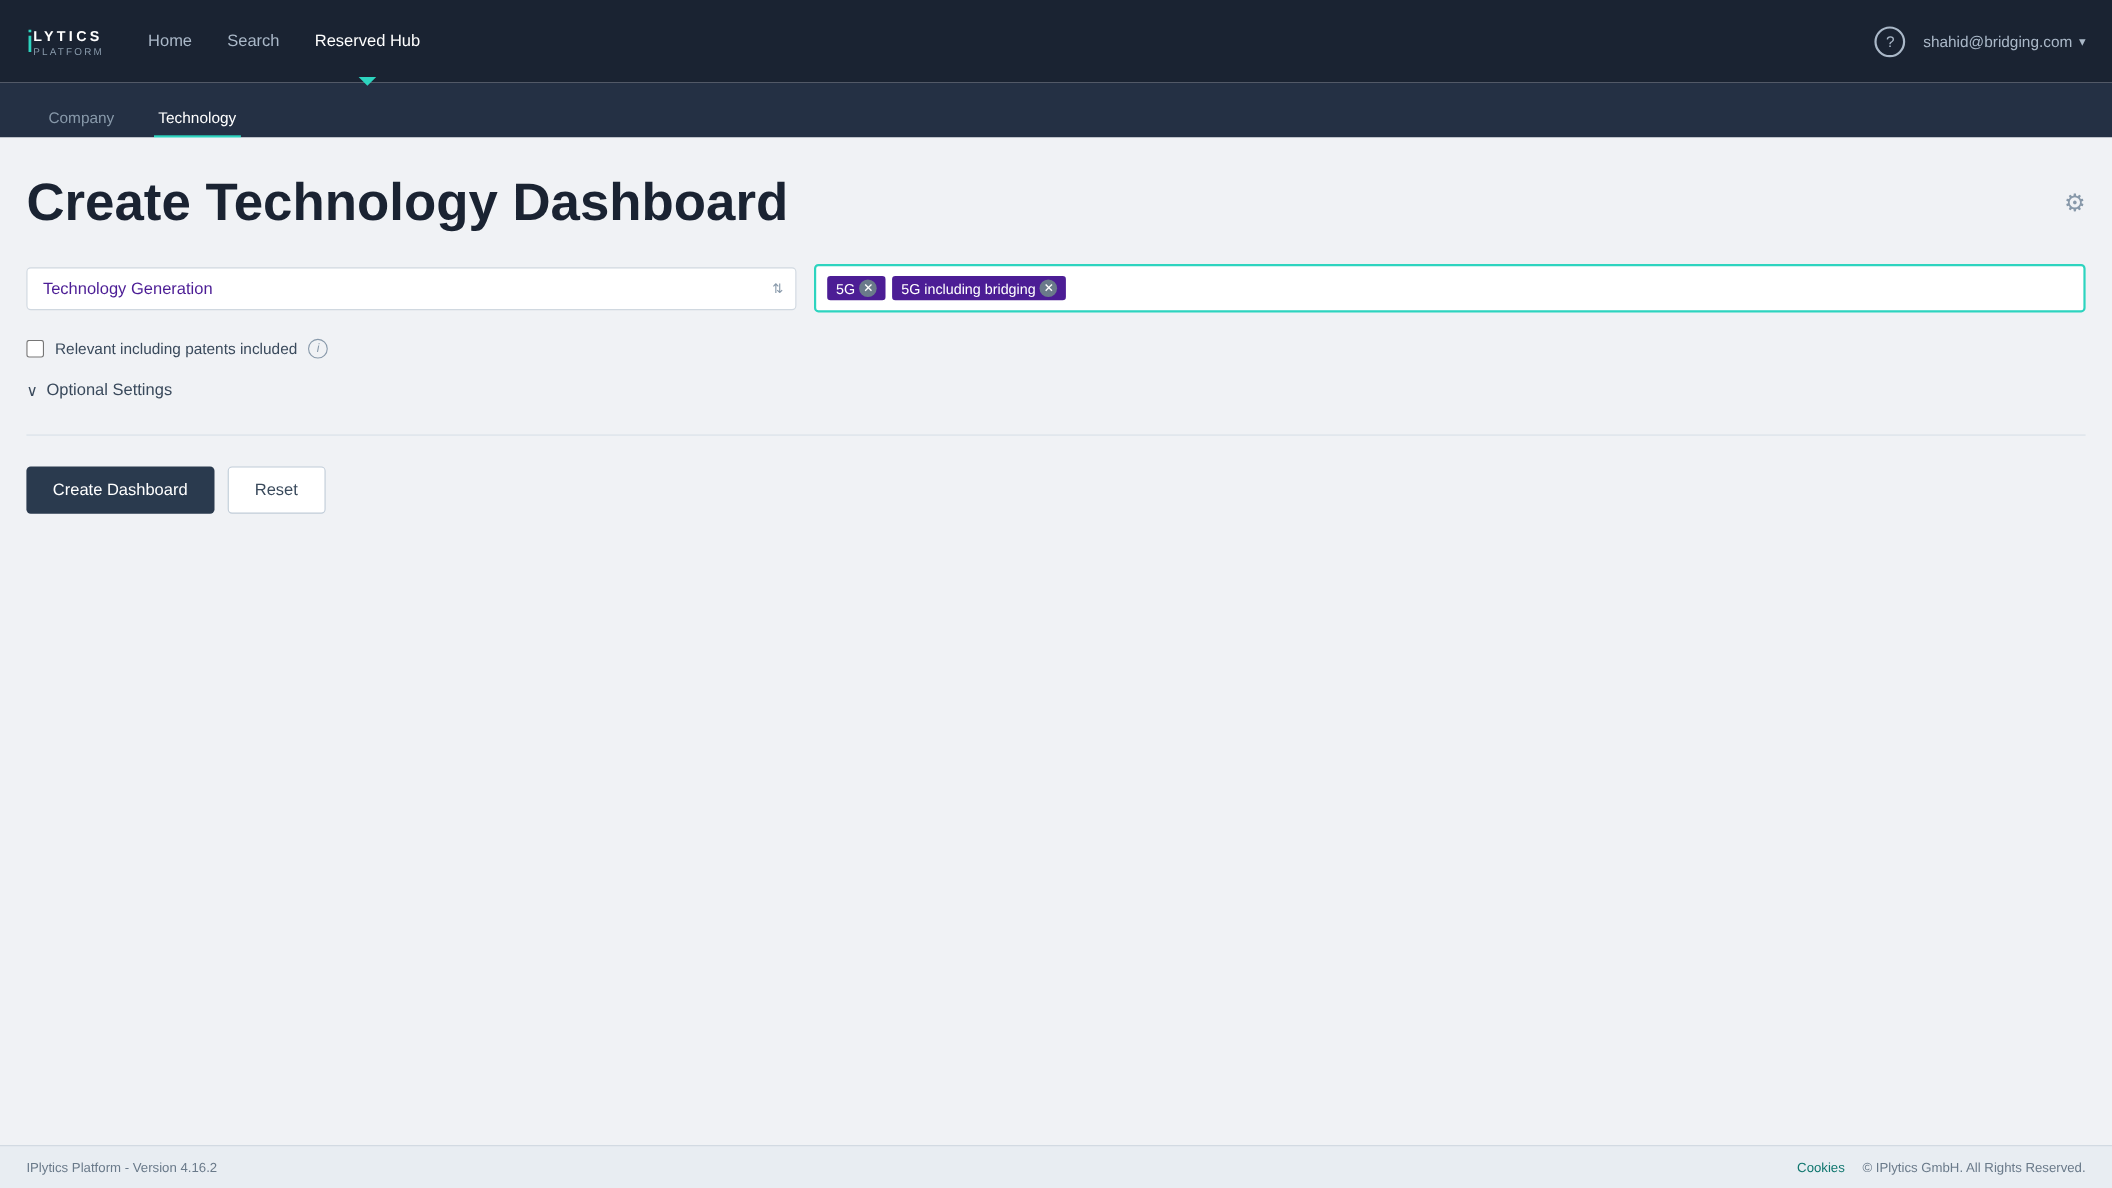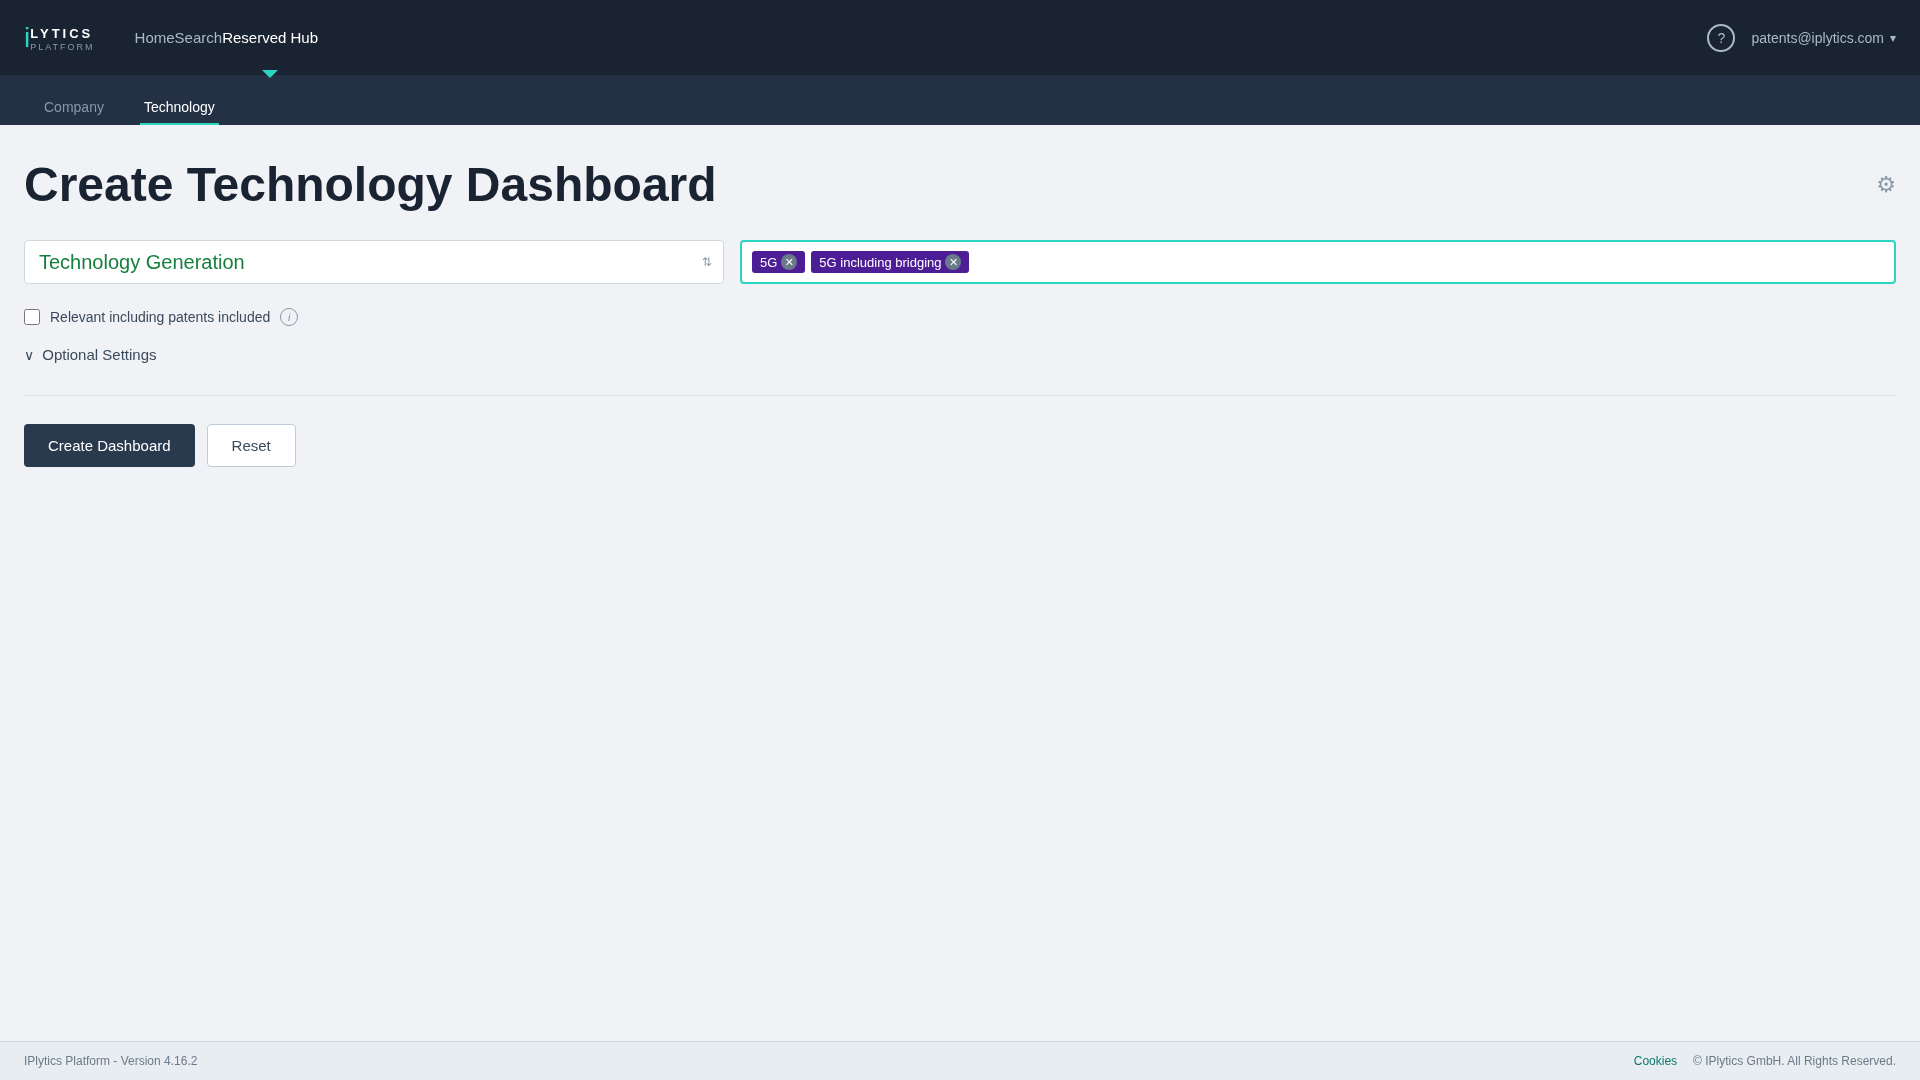--- a/index.html
+++ b/index.html
@@ -33,20 +33,21 @@
       line-height: 1.2;
     }
     .logo-sub {
       color: #8899aa;
       font-size: 9px;
       letter-spacing: 2px;
       display: block;
     }
     .nav-links {
       display: flex;
+      gap: 32px;
       flex: 1;
     }
     .nav-link {
       color: #aab8c8;
       text-decoration: none;
       font-size: 15px;
       padding: 4px 0;
       cursor: pointer;
       position: relative;
     }
@@ -160,22 +161,22 @@
     .select-wrapper {
       position: relative;
       flex: 0 0 700px;
     }
     .landscape-select {
       width: 100%;
       padding: 10px 14px;
       border: 1px solid #d0d8e0;
       border-radius: 4px;
       background: white;
-      font-size: 20px;
-      color: #15803d;
+      font-size: 15px;
+      color: #4c1d95;
       appearance: none;
       cursor: pointer;
       outline: none;
     }
     .select-arrow {
       position: absolute;
       right: 12px;
       top: 50%;
       transform: translateY(-50%);
       color: #8899aa;
@@ -343,21 +344,21 @@
       <span class="logo-sub">PLATFORM</span>
     </div>
   </div>
   <div class="nav-links">
     <a class="nav-link">Home</a>
     <a class="nav-link">Search</a>
     <a class="nav-link active">Reserved Hub</a>
   </div>
   <div class="nav-right">
     <div class="help-icon">?</div>
-    <div class="user-email">patents@iplytics.com</div>
+    <div class="user-email">shahid@bridging.com</div>
   </div>
 </nav>
 
 <div class="sub-nav">
   <div class="sub-nav-item">Company</div>
   <div class="sub-nav-item active">Technology</div>
 </div>
 
 <div class="main-content">
   <div class="page-title">

